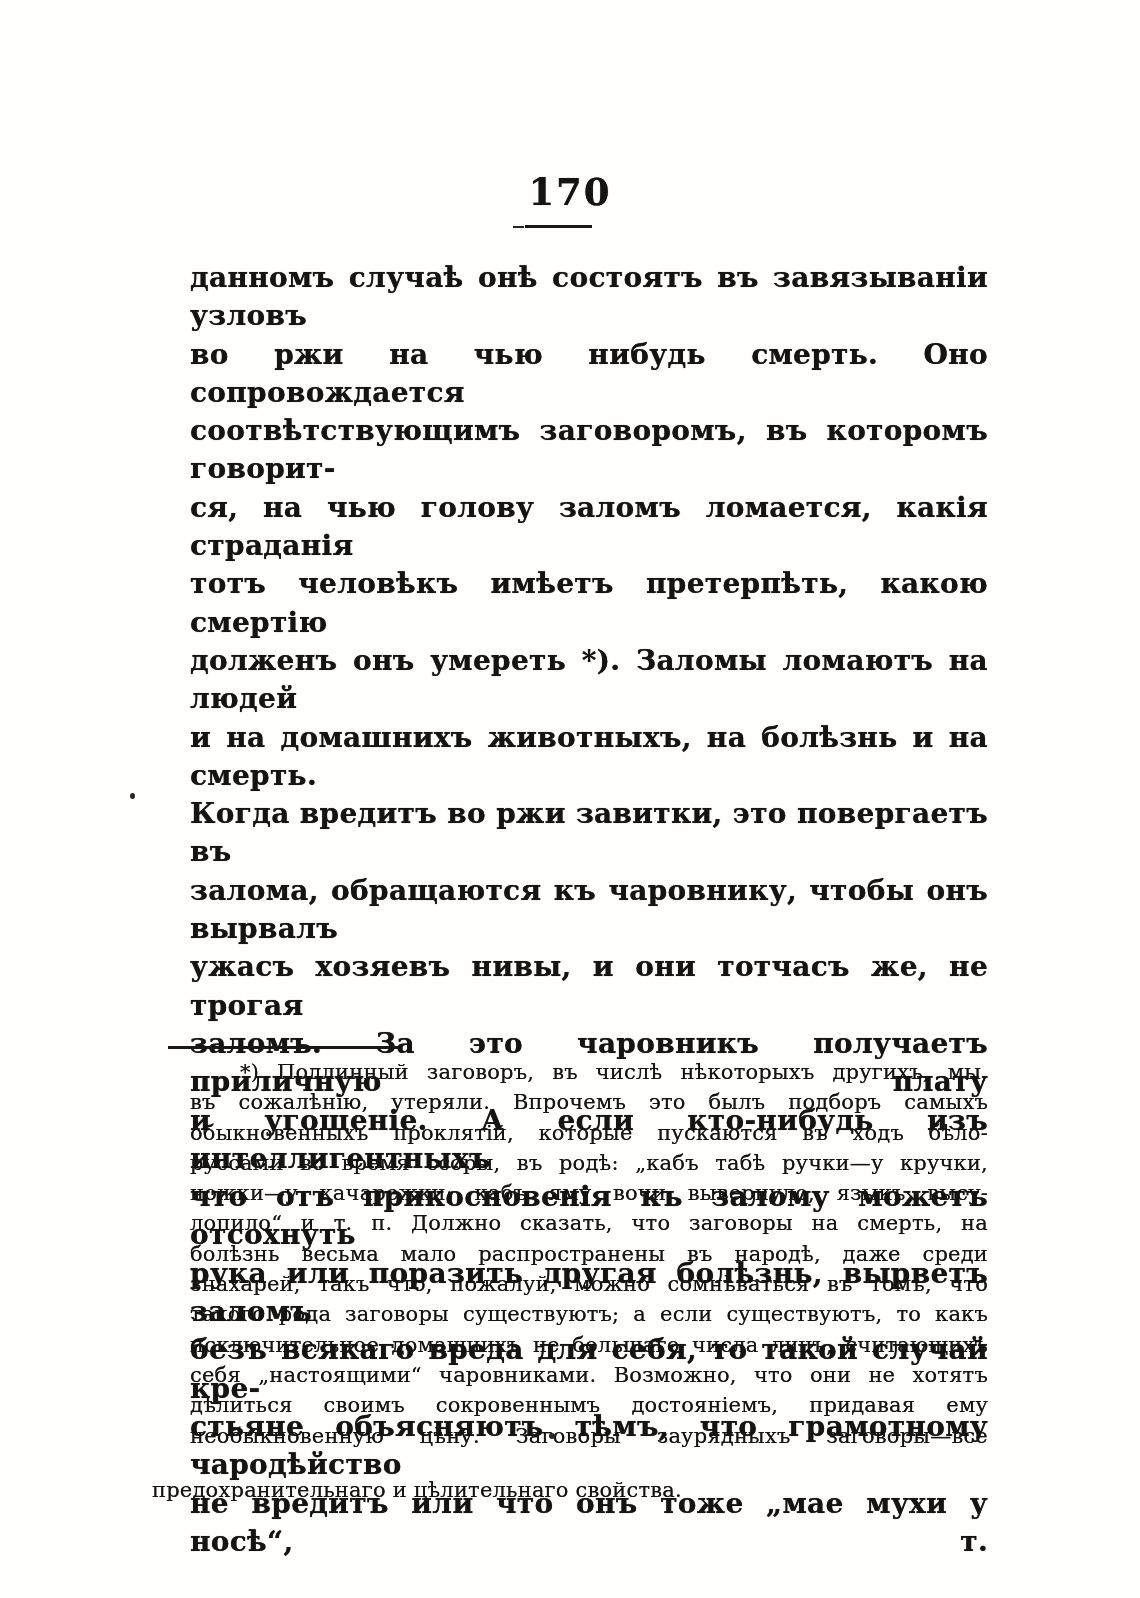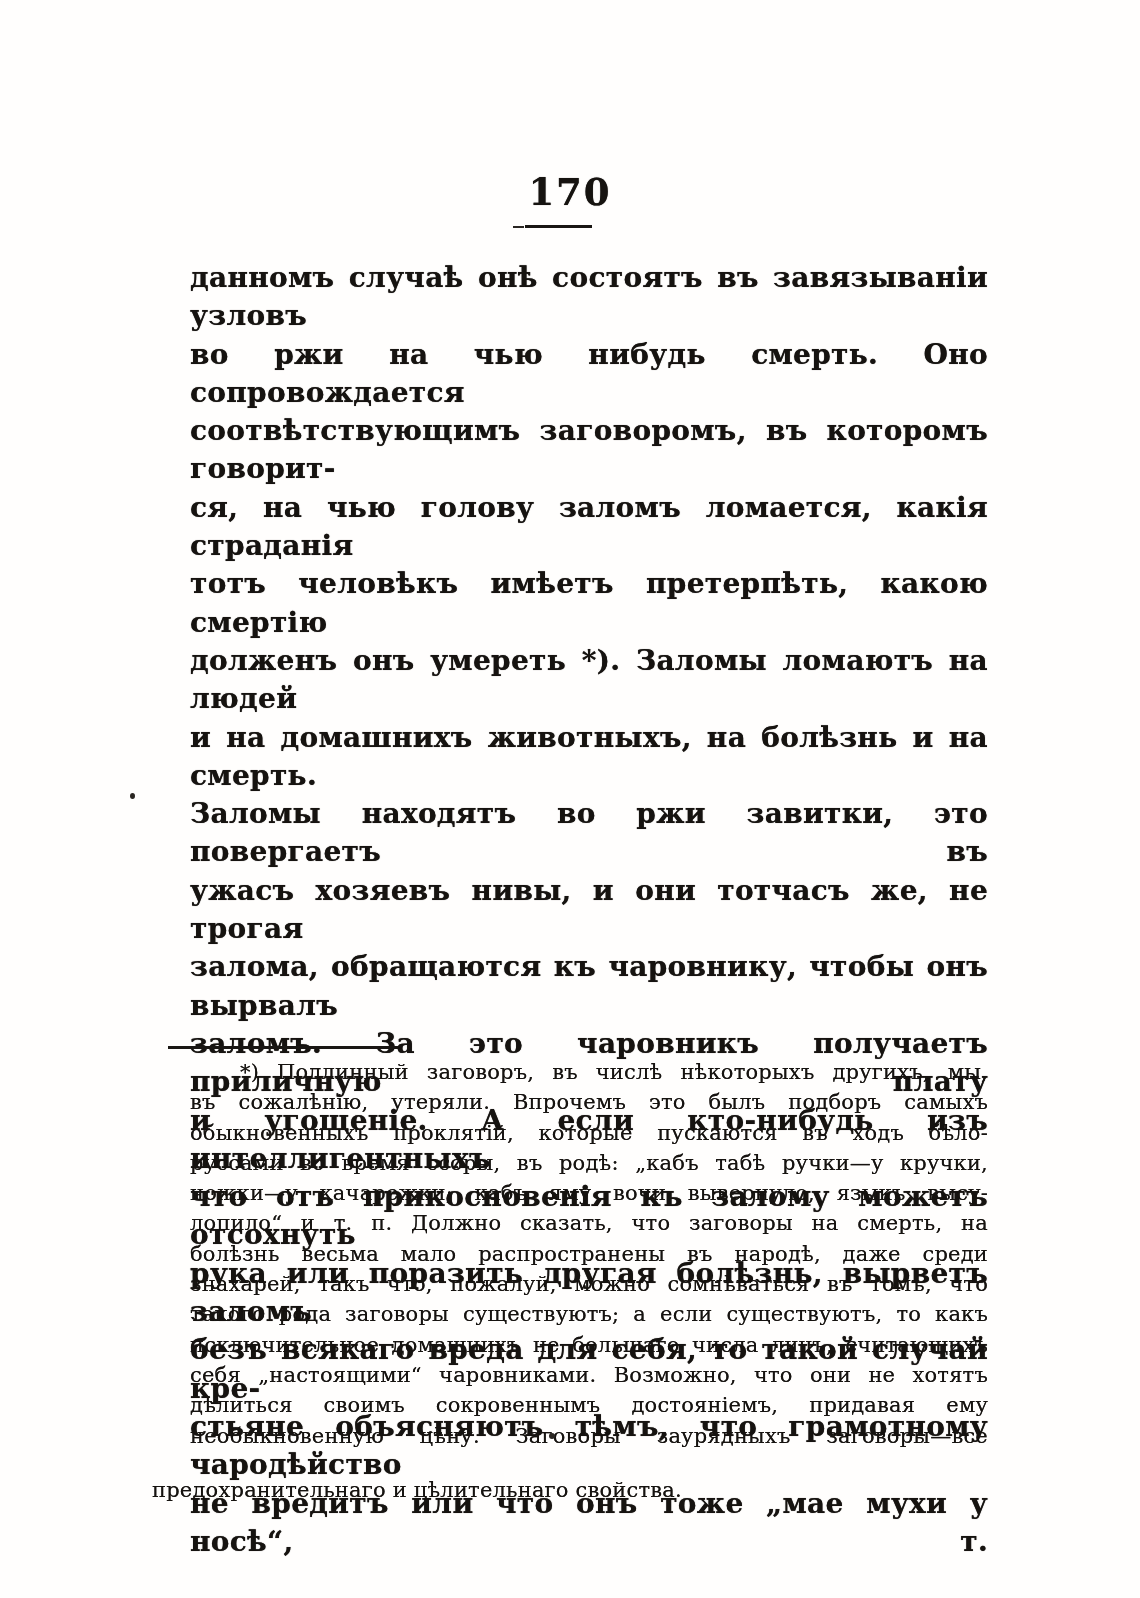--- a/index.html
+++ b/index.html
@@ -95,23 +95,23 @@
   </div>
 
   <div class="bodytext">
     <div class="jline">данномъ случаѣ онѣ состоятъ въ завязываніи узловъ</div>
     <div class="jline">во ржи на чью нибудь смерть. Оно сопровождается</div>
     <div class="jline">соотвѣтствующимъ заговоромъ, въ которомъ говорит-</div>
     <div class="jline">ся, на чью голову заломъ ломается, какія страданія</div>
     <div class="jline">тотъ человѣкъ имѣетъ претерпѣть, какою смертію</div>
     <div class="jline">долженъ онъ умереть *). Заломы ломаютъ на людей</div>
     <div class="jline">и на домашнихъ животныхъ, на болѣзнь и на смерть.</div>
-    <div class="jline">Заломы находятъ во ржи завитки, это повергаетъ въ</div>
+    <div class="jline">Когда вредитъ во ржи завитки, это повергаетъ въ</div>
+    <div class="jline">залома, обращаются къ чаровнику, чтобы онъ вырвалъ</div>
     <div class="jline">ужасъ хозяевъ нивы, и они тотчасъ же, не трогая</div>
-    <div class="jline">залома, обращаются къ чаровнику, чтобы онъ вырвалъ</div>
     <div class="jline">заломъ. За это чаровникъ получаетъ приличную плату</div>
     <div class="jline">и угощеніе. А если кто-нибудь изъ интеллигентныхъ</div>
     <div class="jline">что отъ прикосновенія къ залому можетъ отсохнуть</div>
     <div class="jline">рука или поразить другая болѣзнь, вырветъ заломъ</div>
     <div class="jline">безъ всякаго вреда для себя, то такой случай кре-</div>
     <div class="jline">стьяне объясняютъ тѣмъ, что грамотному чародѣйство</div>
     <div class="jline">не вредитъ или что онъ тоже „мае мухи у носѣ“, т.</div>
 
   </div>
 

